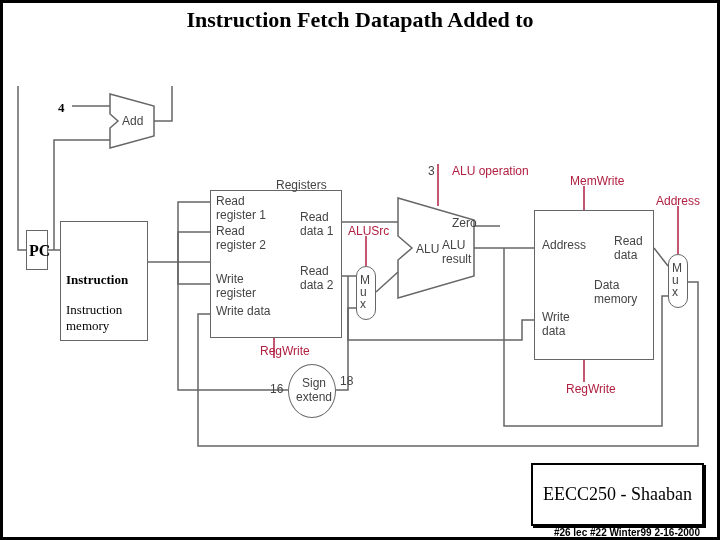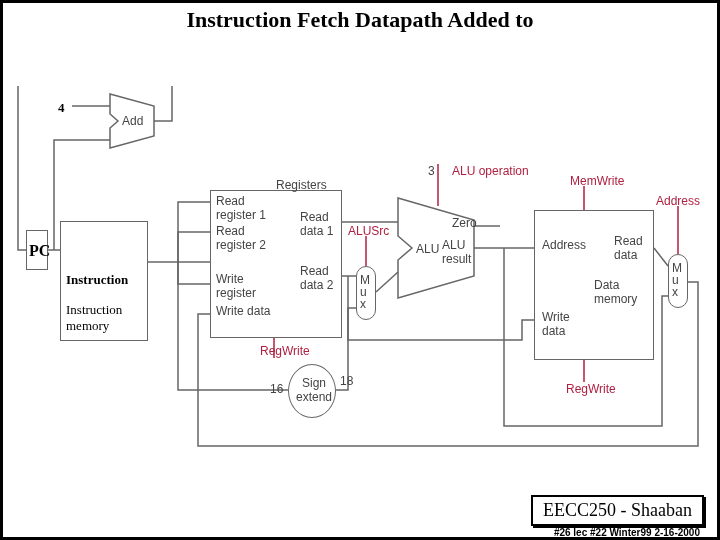--- a/index.html
+++ b/index.html
@@ -18,21 +18,21 @@
   .imem { left: 46px; top: 135px; width: 88px; height: 120px; }
   .regfile { left: 196px; top: 104px; width: 132px; height: 148px; }
   .signext { left: 274px; top: 278px; width: 48px; height: 54px; border-radius: 50%; }
   .mux1 { left: 342px; top: 180px; width: 20px; height: 54px; border-radius: 10px; }
   .mux2 { left: 654px; top: 168px; width: 20px; height: 54px; border-radius: 10px; }
   .dmem { left: 520px; top: 124px; width: 120px; height: 150px; }
 
   
   .svgwrap { left: 0; top: 0; width: 692px; height: 380px; }
 
-  .footer { position: absolute; bottom: 14px; right: 16px; border: 2px solid #000; background: #fff; padding: 3px 10px; font-size: 18px; font-family: "Times New Roman", serif; box-shadow: 2px 2px 0 #000; }
+  .footer { position: absolute; bottom: 14px; right: 16px; border: 2px solid #000; background: #fff; padding: 19px 10px; font-size: 18px; font-family: "Times New Roman", serif; box-shadow: 2px 2px 0 #000; }
   .tiny { position: absolute; bottom: 2px; right: 20px; font-size: 10px; font-family: Arial, sans-serif; font-weight: bold; }
 </style>
 </head>
 <body>
 <div class="frame"></div>
 
 <h1 class="title">
   <span>Instruction Fetch Datapath Added to</span><br>
 </h1>
 

